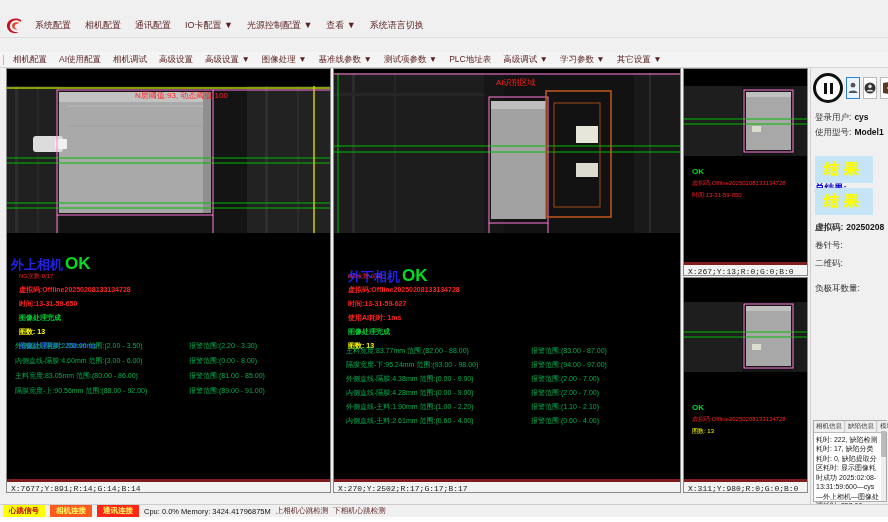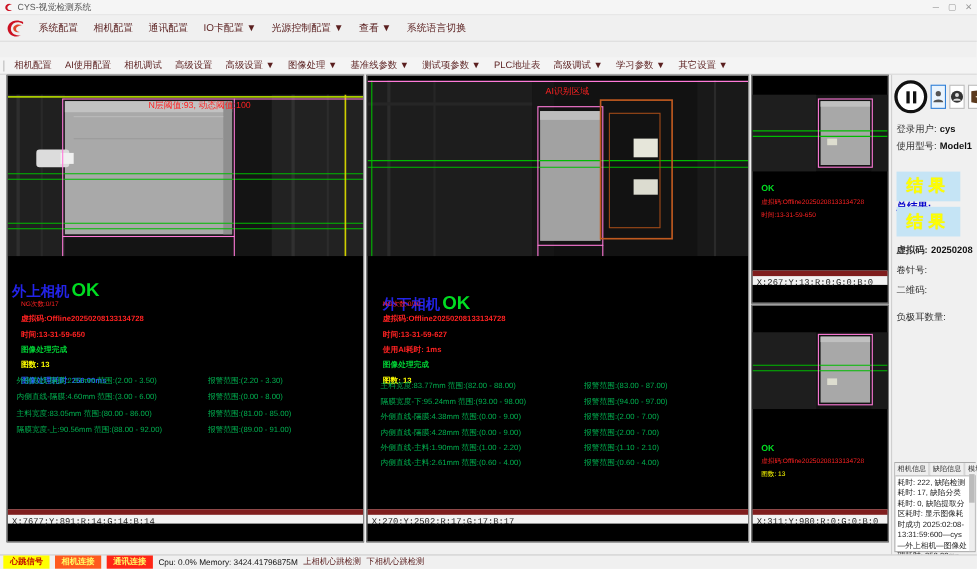--- a/index.html
+++ b/index.html
@@ -18,21 +18,21 @@
   .toolbar { position:absolute; left:0; top:52px; width:100%; height:16px; background:#f4f4f4; border-bottom:1px solid #d5d5d5; display:flex; align-items:center; }
   .toolbar .sep { width:1px; height:10px; background:#bbb; margin:0 3px; }
   .tool-item { font-size:8.5px; color:#5a1f1f; padding:2px 6px; white-space:nowrap; cursor:default; }
 
   
   .vp { position:absolute; background:#000; border:1px solid #8a8a8a; overflow:hidden; }
   #vp-left   { left:6px;   top:68px;  width:325px; height:425px; }
   #vp-mid    { left:333px; top:68px;  width:348px; height:425px; }
   #vp-rtop   { left:683px; top:68px;  width:125px; height:208px; }
   #vp-rbot   { left:683px; top:277px; width:125px; height:216px; }
-  .vp-status { position:absolute; left:0; bottom:16px; width:100%; height:13px; background:#f2f2f2; border-top:5px solid #7f1d1d; font-size:8px; color:#222; padding:2px 0 0 4px; font-family:"Liberation Mono",monospace; }
+  .vp-status { position:absolute; left:0; bottom:0; width:100%; height:13px; background:#f2f2f2; border-top:3px solid #7f1d1d; font-size:8px; color:#222; padding:2px 0 0 4px; font-family:"Liberation Mono",monospace; }
   .img-wrap { position:absolute; left:0; }
 
   
   .cam-head { position:absolute; display:flex; align-items:baseline; gap:2px; }
   .cam-name { color:#2323e8; font-size:13px; font-weight:bold; }
   .cam-ok { color:#00dd22; font-size:17px; font-weight:bold; line-height:1; }
   .t-red { color:#ff2222; font-size:7px; font-weight:bold; white-space:nowrap; }
   .t-red-sm { color:#ff2222; font-size:6px; white-space:nowrap; }
   .t-green { color:#00cc33; font-size:7px; font-weight:bold; white-space:nowrap; }
   .t-yellow { color:#ffff00; font-size:7px; font-weight:bold; white-space:nowrap; }
@@ -75,31 +75,20 @@
   .sb-badge.orange { background:#ff5a1e; color:#ffff66; }
   .sb-badge.red { background:#ff2616; color:#ffff66; }
   .sb-text { font-size:7.5px; color:#111; white-space:nowrap; }
   .sb-dark { font-size:7.5px; color:#5a1f1f; white-space:nowrap; }
 </style>
 </head>
 <body>
 
 <div class="window">
 
-  <div class="titlebar">
-    <svg width="8" height="8" viewBox="0 0 8 8">
-        <path d="M7 1 C3 -1 0 2 1 5 C2 7 5 8 7 6 C4 7 2 5 3 3 C4 1 6 1 7 1 Z" fill="#cc1122"></path>
-      </svg>
-    <span>CYS-视觉检测系统</span>
-    <span class="win-controls">
-      <span>─</span>
-      <span>▢</span>
-      <span>✕</span>
-    </span>
-  </div>
 
   <div class="menubar">
     <svg class="logo" viewBox="0 0 20 20">
       <path d="M17 4 C9 0 2 5 3 11 C4 16 10 19 15 16 C10 17 5 14 6 9 C7 4 13 3 17 6 Z" fill="#cc1122"></path>
       <path d="M16 7 C12 5 8 7 8 10 C8 13 12 14 14 13 C11 13 10 11 11 9 C12 8 14 7 16 7 Z" fill="#e0452a"></path>
     </svg>
     <span class="menu-item">系统配置</span>
     <span class="menu-item">相机配置</span>
     <span class="menu-item">通讯配置</span>
     <span class="menu-item">IO卡配置 ▼</span>

